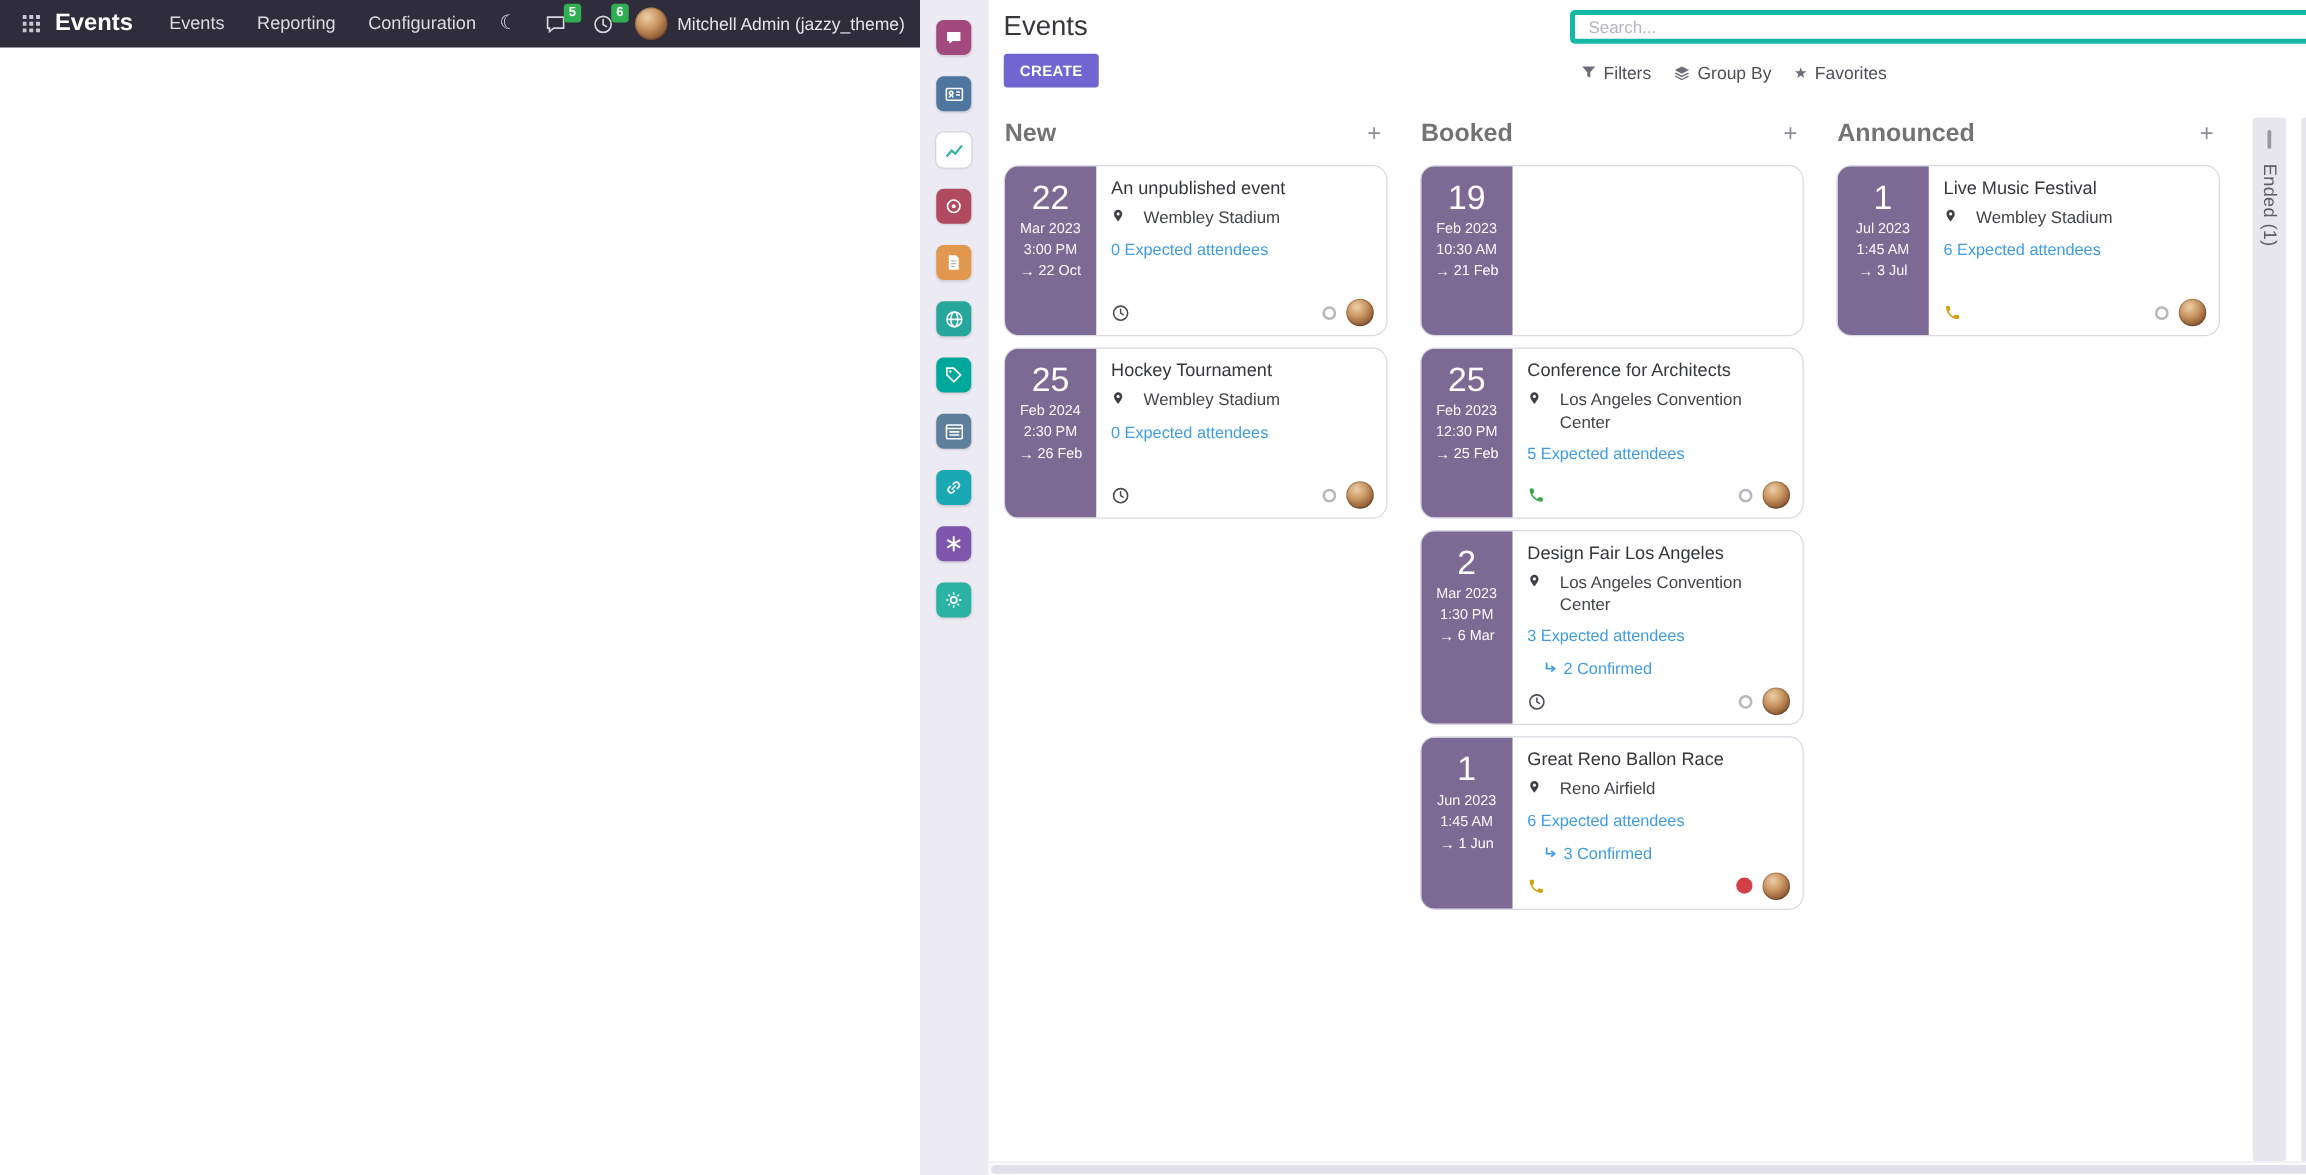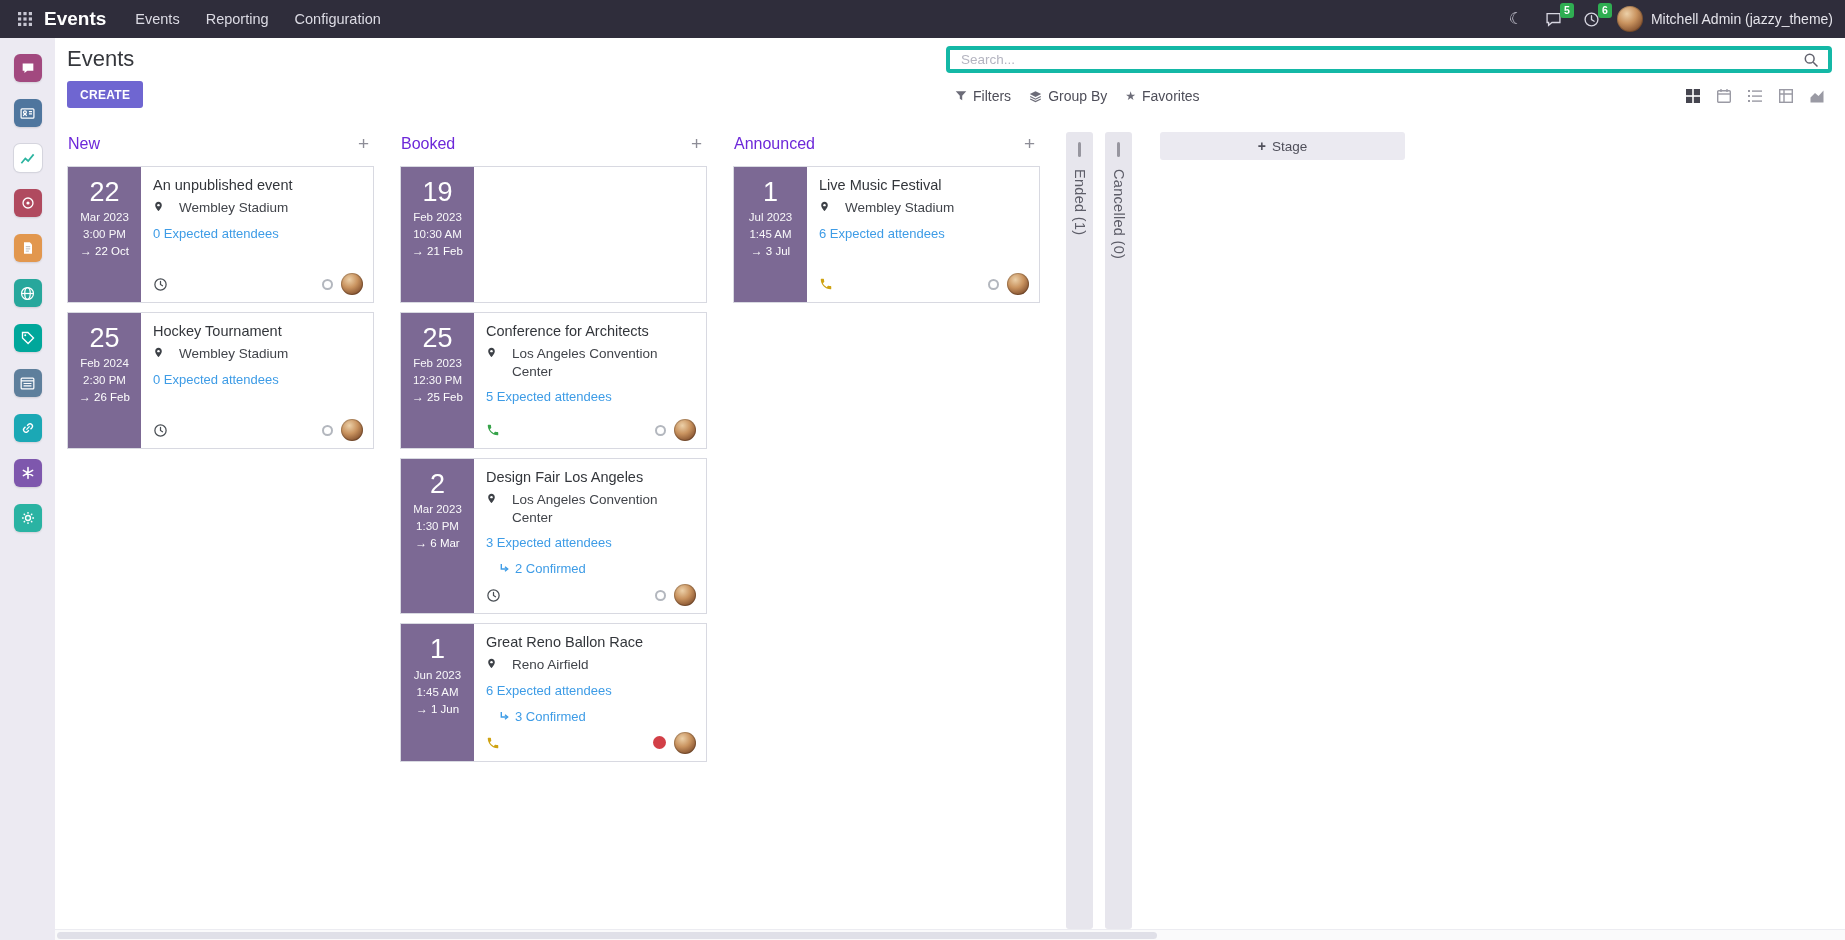--- a/index.html
+++ b/index.html
@@ -1,18 +1,18 @@
 <!DOCTYPE html>
 <html><head>
 <meta charset="utf-8">
 <style>
   *{box-sizing:border-box}
   html,body{margin:0;padding:0;background:#fff}
   body{width:1845px;height:940px;font-family:"Liberation Sans",sans-serif;overflow:hidden;color:#333}
-  #app{width:1845px;height:940px;display:flex;flex-direction:column}
+  #app{width:1845px;height:940px;display:flex;flex-direction:row}
 
   
   .navbar{height:38px;background:#2f2d3b;display:flex;align-items:center;padding:0 12px;flex:0 0 auto}
   .apps-grid{width:26px;height:26px;display:flex;align-items:center;justify-content:center;cursor:pointer}
   .brand{font-size:19px;font-weight:700;color:#fff;margin:0 16px 0 6px;cursor:pointer}
   .nav-menu{display:flex;align-items:center}
   .nav-item{padding:9px 13px;font-size:14.5px;color:#dcdbe4;cursor:pointer}
   .nav-right{margin-left:auto;display:flex;align-items:center;gap:12px}
   .systray-btn{position:relative;width:26px;height:26px;display:flex;align-items:center;justify-content:center;cursor:pointer}
   .moon{font-size:16px;color:#d6d5e0;line-height:1}
@@ -47,23 +47,23 @@
   .cp-btn .star{font-size:12px;line-height:1}
   .cp-spacer{flex:1}
   .vswitch{display:flex;align-items:center}
   .vbtn{width:31px;height:27px;display:flex;align-items:center;justify-content:center;cursor:pointer;color:#9a9aa4;background:none;border:none}
   .vbtn.active{color:#45454f}
 
   
   .kanban{flex:1;display:flex;align-items:stretch;padding:12px 14px 0 12px;min-height:0;overflow:hidden}
   .kcolumn{width:307px;margin-right:26px;flex:0 0 auto;display:flex;flex-direction:column}
   .kcol-head{display:flex;align-items:center;justify-content:space-between;padding:2px 1px 0 1px;margin-bottom:13px}
-  .kcol-title{font-size:16px;color:#6d28d9;font-weight:400}
+  .kcol-title{font-size:20px;color:#737373;font-weight:700}
   .kcol-add{border:none;background:none;font-size:19px;color:#8d8d97;cursor:pointer;line-height:1;padding:0 4px;font-family:inherit}
-  .kcard{display:flex;background:#fff;border:1px solid #d8d9e1;border-radius:0;margin-bottom:9px;min-height:137px;cursor:pointer;overflow:hidden}
+  .kcard{display:flex;background:#fff;border:1px solid #d8d9e1;border-radius:12px;margin-bottom:9px;min-height:137px;cursor:pointer;overflow:hidden}
   .kdate{width:73px;flex:0 0 auto;background:#7c6994;color:#fff;display:flex;flex-direction:column;align-items:center;padding-top:11px;text-align:center}
   .kday{font-size:27px;font-weight:500;line-height:1.05}
   .kdsub{font-size:11.5px;margin-top:5px;opacity:.95}
   .kend{font-size:11.5px;margin-top:5px;display:flex;align-items:center;gap:3px}
   .karrow{font-size:12px;line-height:1}
   .kbody{flex:1;display:flex;flex-direction:column;padding:9px 10px 7px 12px;min-width:0}
   .ktitle{font-size:14.5px;color:#33363b;line-height:1.25;white-space:nowrap;overflow:hidden;text-overflow:ellipsis}
   .kloc{display:flex;gap:15px;margin-top:5px;font-size:13.5px;color:#41444a;line-height:1.3;align-items:flex-start}
   .kloc svg{margin-top:1px;flex:0 0 auto}
   .klink{color:#3e9ce6;font-size:13px;margin-top:9px;text-decoration:none;display:block}

